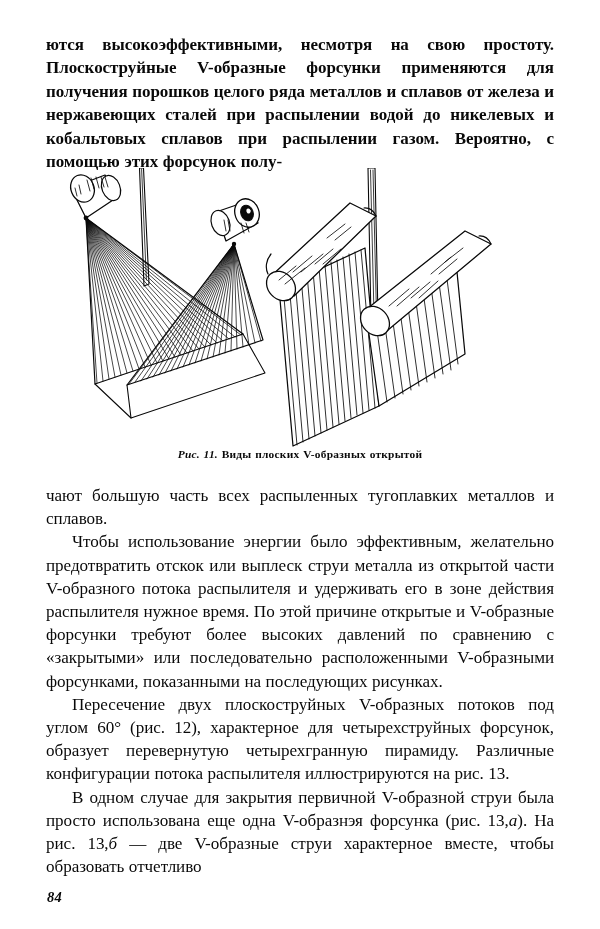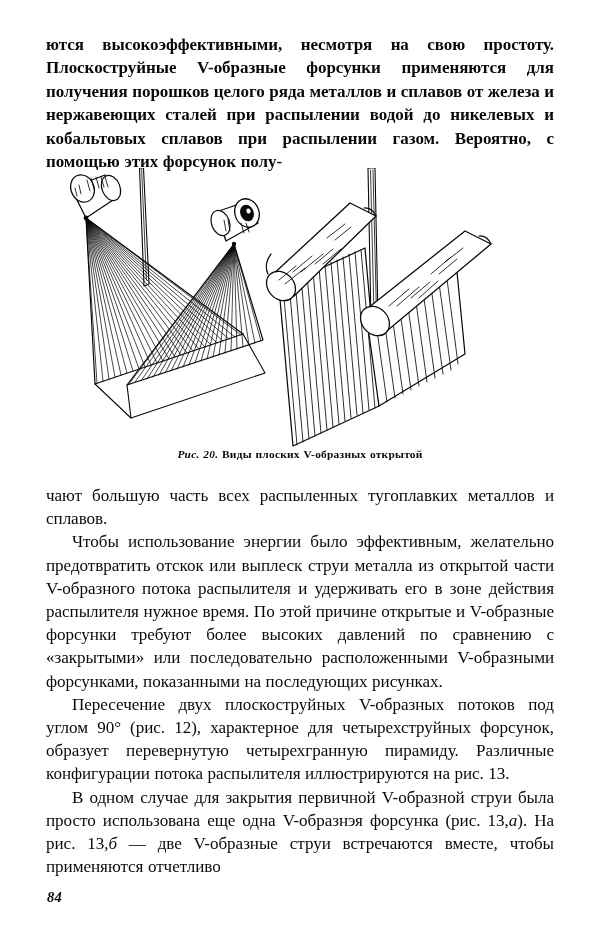--- a/index.html
+++ b/index.html
@@ -287,31 +287,31 @@
               <path d="M374 106 L392 91"></path>
             <path d="M380 94 L398 80"></path>
           </g>
         </g>
 
       </g>
     </svg>
   </div>
 
   <div class="figcaption">
-    <span class="ital">Рис. 20.</span>
+    <span class="ital">Рис. 11.</span>
     <span>Виды плоских V-образных открытой</span>
   </div>
 
   <div class="textcol" style="top:484px;">
 
     <p class="para">чают большую часть всех распыленных тугоплавких металлов и сплавов.</p>
 
     <p class="para indent">Чтобы использование энергии было эффективным, желательно предотвратить отскок или выплеск струи металла из открытой части V-образного потока распылителя и удерживать его в зоне действия распылителя нужное время. По этой причине открытые и V-образные форсунки требуют более высоких давлений по сравнению с «закрытыми» или последовательно расположенными V-образными форсунками, показанными на последующих рисунках.</p>
 
-    <p class="para indent">Пересечение двух плоскоструйных V-образных потоков под углом 90° (рис. 12), характерное для четырехструйных форсунок, образует перевернутую четырехгранную пирамиду. Различные конфигурации потока распылителя иллюстрируются на рис. 13.</p>
-
-    <p class="para indent"><span>В одном случае для закрытия первичной V-образной струи была просто использована еще одна V-образнэя форсунка (рис. 13,</span><span class="ital">а</span><span>). На рис. 13,</span><span class="ital">б</span><span> — две V-образные струи встречаются вместе, чтобы применяются отчетливо</span></p>
+    <p class="para indent">Пересечение двух плоскоструйных V-образных потоков под углом 60° (рис. 12), характерное для четырехструйных форсунок, образует перевернутую четырехгранную пирамиду. Различные конфигурации потока распылителя иллюстрируются на рис. 13.</p>
+
+    <p class="para indent"><span>В одном случае для закрытия первичной V-образной струи была просто использована еще одна V-образнэя форсунка (рис. 13,</span><span class="ital">а</span><span>). На рис. 13,</span><span class="ital">б</span><span> — две V-образные струи характерное вместе, чтобы образовать отчетливо</span></p>
 
   </div>
 
   <div class="folio">84</div>
 
 </div>
 
 </body></html>

